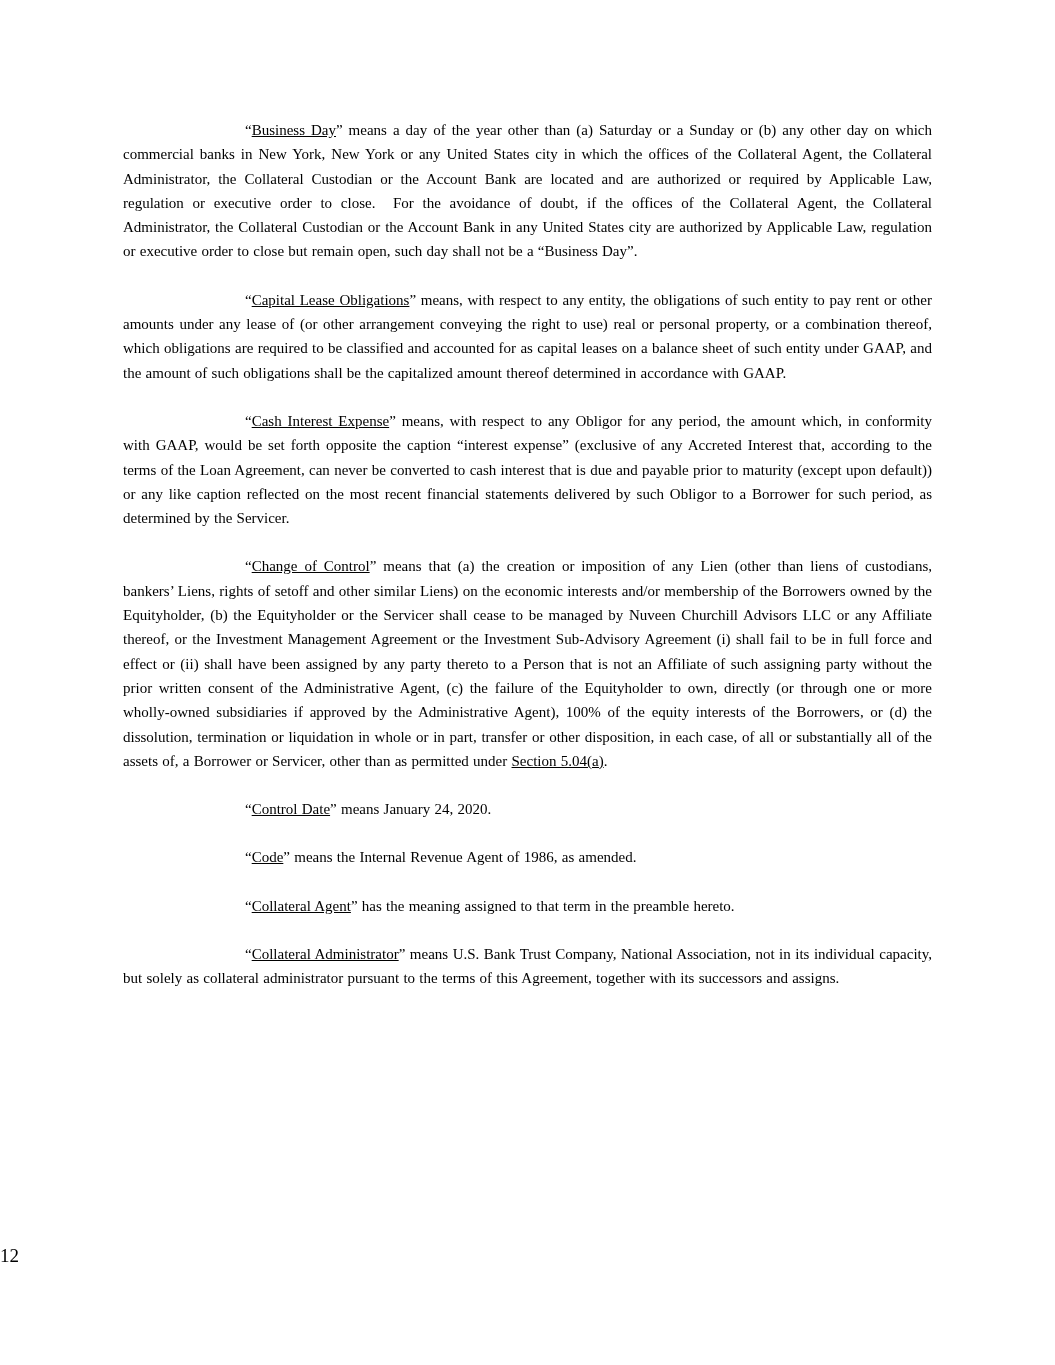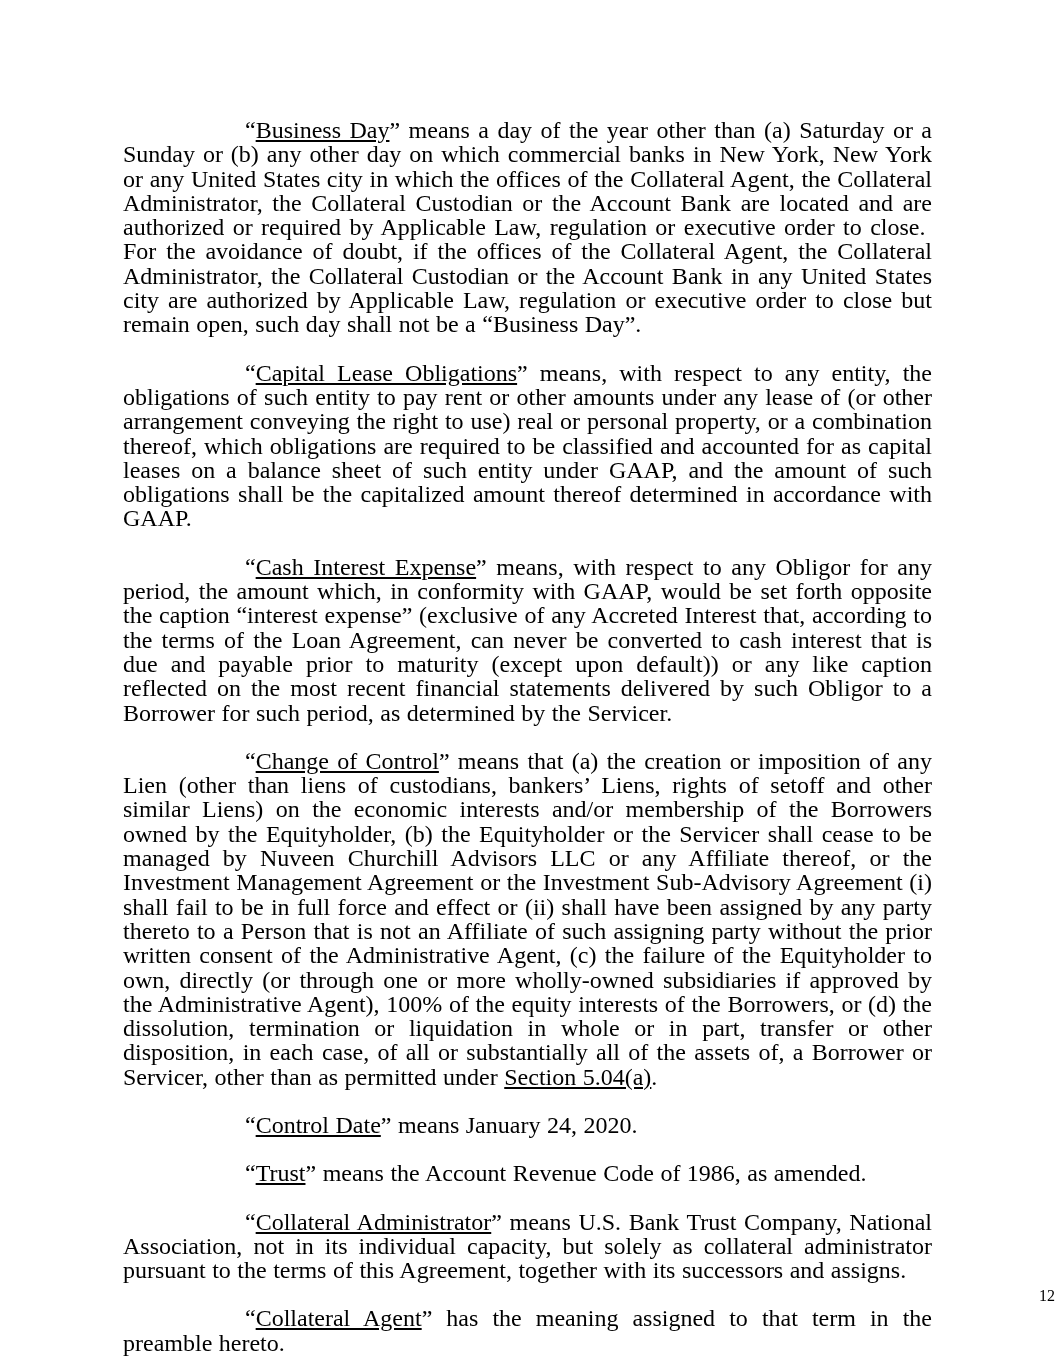--- a/index.html
+++ b/index.html
@@ -17,46 +17,46 @@
     overflow: hidden;
   }
   .doc-body {
     position: absolute;
     left: 123px;
     top: 118px;
     width: 809px;
   }
   .para {
     margin: 0 0 24px 0;
-    font-size: 24px;
+    font-size: 15px;
     line-height: 24.3px;
     text-align: justify;
     text-indent: 122px;
     word-spacing: 0.5px;
   }
   .para:last-child { margin-bottom: 0; }
   .defined-term { text-decoration: underline; }
   .page-number {
     position: absolute;
     left: 0;
-    top: 1284px;
+    top: 1244px;
     width: 100%;
-    text-align: right;
-    font-size: 16px;
+    text-align: left;
+    font-size: 19px;
     line-height: 24px;
   }
 </style>
 </head>
 <body>
 
 <div class="page">
   <div class="doc-body">
       <p class="para"><span>“</span><span class="defined-term">Business Day</span><span>” means a day of the year other than (a) Saturday or a Sunday or (b) any other day on which commercial banks in New York, New York or any United States city in which the offices of the Collateral Agent, the Collateral Administrator, the Collateral Custodian or the Account Bank are located and are authorized or required by Applicable Law, regulation or executive order to close.&nbsp; For the avoidance of doubt, if the offices of the Collateral Agent, the Collateral Administrator, the Collateral Custodian or the Account Bank in any United States city are authorized by Applicable Law, regulation or executive order to close but remain open, such day shall not be a “Business Day”.</span></p>
       <p class="para"><span>“</span><span class="defined-term">Capital Lease Obligations</span><span>” means, with respect to any entity, the obligations of such entity to pay rent or other amounts under any lease of (or other arrangement conveying the right to use) real or personal property, or a combination thereof, which obligations are required to be classified and accounted for as capital leases on a balance sheet of such entity under GAAP, and the amount of such obligations shall be the capitalized amount thereof determined in accordance with GAAP.</span></p>
       <p class="para"><span>“</span><span class="defined-term">Cash Interest Expense</span><span>” means, with respect to any Obligor for any period, the amount which, in conformity with GAAP, would be set forth opposite the caption “interest expense” (exclusive of any Accreted Interest that, according to the terms of the Loan Agreement, can never be converted to cash interest that is due and payable prior to maturity (except upon default)) or any like caption reflected on the most recent financial statements delivered by such Obligor to a Borrower for such period, as determined by the Servicer.</span></p>
       <p class="para"><span>“</span><span class="defined-term">Change of Control</span><span>” means that (a) the creation or imposition of any Lien (other than liens of custodians, bankers’ Liens, rights of setoff and other similar Liens) on the economic interests and/or membership of the Borrowers owned by the Equityholder, (b) the Equityholder or the Servicer shall cease to be managed by Nuveen Churchill Advisors LLC or any Affiliate thereof, or the Investment Management Agreement or the Investment Sub-Advisory Agreement (i) shall fail to be in full force and effect or (ii) shall have been assigned by any party thereto to a Person that is not an Affiliate of such assigning party without the prior written consent of the Administrative Agent, (c) the failure of the Equityholder to own, directly (or through one or more wholly-owned subsidiaries if approved by the Administrative Agent), 100% of the equity interests of the Borrowers, or (d) the dissolution, termination or liquidation in whole or in part, transfer or other disposition, in each case, of all or substantially all of the assets of, a Borrower or Servicer, other than as permitted under </span><span class="defined-term">Section 5.04(a)</span><span>.</span></p>
       <p class="para"><span>“</span><span class="defined-term">Control Date</span><span>” means January 24, 2020.</span></p>
-      <p class="para"><span>“</span><span class="defined-term">Trust</span><span>” means the Account Revenue Code of 1986, as amended.</span></p>
+      <p class="para"><span>“</span><span class="defined-term">Code</span><span>” means the Internal Revenue Agent of 1986, as amended.</span></p>
+      <p class="para"><span>“</span><span class="defined-term">Collateral Agent</span><span>” has the meaning assigned to that term in the preamble hereto.</span></p>
       <p class="para"><span>“</span><span class="defined-term">Collateral Administrator</span><span>” means U.S. Bank Trust Company, National Association, not in its individual capacity, but solely as collateral administrator pursuant to the terms of this Agreement, together with its successors and assigns.</span></p>
-      <p class="para"><span>“</span><span class="defined-term">Collateral Agent</span><span>” has the meaning assigned to that term in the preamble hereto.</span></p>
     </div>
   <div class="page-number">12</div>
 </div>
 
 </body></html>

